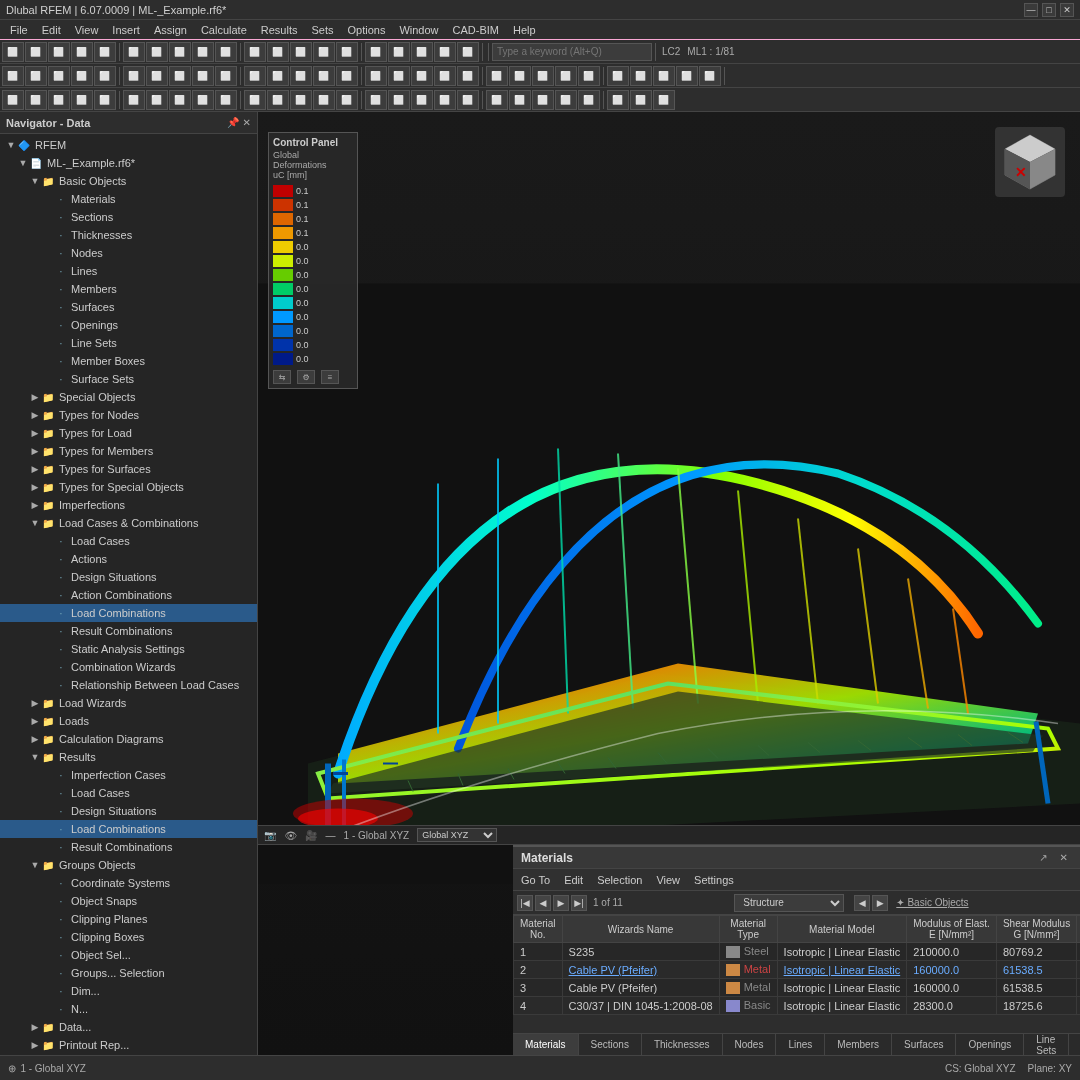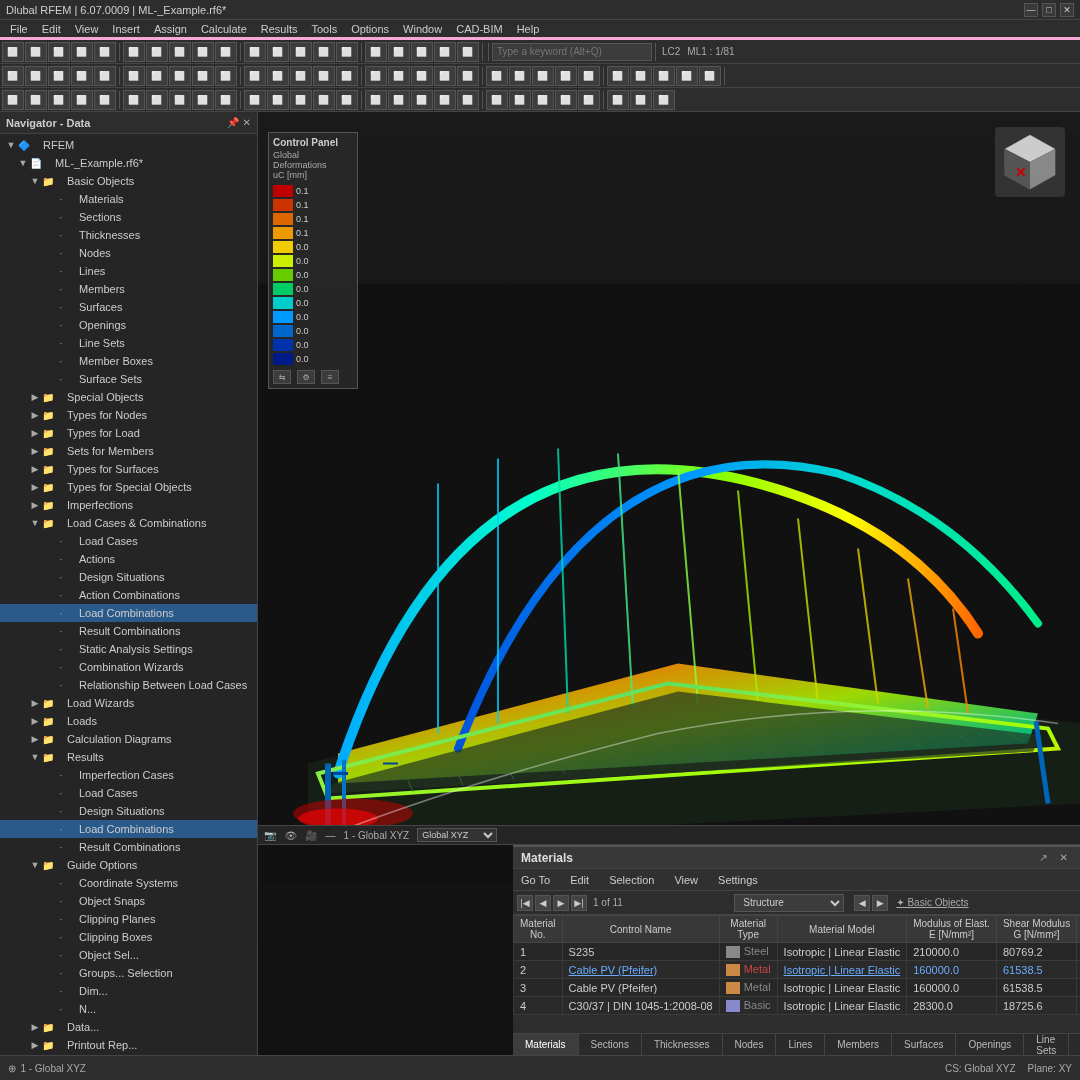--- a/index.html
+++ b/index.html
@@ -9,21 +9,21 @@
     #titlebar {
       height: 20px; background: #2d2d2d; display: flex; align-items: center;
       justify-content: space-between; padding: 0 6px; border-bottom: 1px solid #444;
     }
     #titlebar .win-controls { display: flex; gap: 4px; }
     #titlebar .win-btn { width: 14px; height: 14px; border: 1px solid #555; background: #3a3a3a; font-size: 9px; display: flex; align-items: center; justify-content: center; cursor: pointer; color: #ccc; }
 
     
     #menubar {
       height: 20px; background: #2d2d2d; display: flex; align-items: center;
-      padding: 0 4px; border-bottom: 3px solid #f9a8d4; gap: 2px;
+      padding: 0 4px; border-bottom: 1px solid #f9a8d4; gap: 2px;
     }
     .menu-item { padding: 1px 6px; font-size: 11px; color: #ccc; cursor: pointer; }
 
     
     #toolbar1, #toolbar2, #toolbar3 {
       height: 24px; background: #2d2d2d; border-bottom: 1px solid #444;
       display: flex; align-items: center; padding: 0 2px; gap: 1px; overflow: hidden;
     }
     .tb-btn {
       width: 22px; height: 20px; background: #3c3c3c; border: 1px solid #555;
@@ -61,21 +61,21 @@
     #nav-tree::-webkit-scrollbar-thumb { background: #555; }
 
     .tree-item {
       display: flex; align-items: center; height: 18px; padding-left: 4px;
       cursor: pointer; white-space: nowrap; overflow: hidden;
     }
     .tree-item.active { background: #2a5a8a; }
     .tree-indent { display: inline-block; }
     .tree-toggle { width: 14px; height: 14px; display: inline-flex; align-items: center; justify-content: center; font-size: 9px; color: #aaa; flex-shrink: 0; }
     .tree-icon { width: 14px; height: 14px; display: inline-flex; align-items: center; justify-content: center; font-size: 10px; margin-right: 3px; flex-shrink: 0; }
-    .tree-text { font-size: 11px; color: #cccccc; margin-left: 8px; }
+    .tree-text { font-size: 11px; color: #cccccc; }
 
     
     #viewport {
       flex: 1; background: #000000; position: relative; overflow: hidden;
     }
 
     
     #control-panel {
       position: absolute; top: 20px; left: 10px; width: 90px;
       background: rgba(40, 40, 40, 0.95); border: 1px solid #555;
@@ -116,21 +116,21 @@
     }
     #mat-header {
       height: 22px; background: #383838; border-bottom: 1px solid #444;
       display: flex; align-items: center; justify-content: space-between; padding: 0 8px;
     }
     #mat-header .mat-title { font-size: 12px; font-weight: bold; color: #ddd; }
     #mat-header .mat-controls { display: flex; gap: 4px; }
     #mat-header .mat-ctrl-btn { font-size: 10px; color: #aaa; cursor: pointer; padding: 0 4px; }
     #mat-toolbar {
       height: 22px; background: #303030; border-bottom: 1px solid #444;
-      display: flex; align-items: center; padding: 0 4px; gap: 12px;
+      display: flex; align-items: center; padding: 0 4px; gap: 6px;
     }
     .mat-tb-item { font-size: 11px; color: #ccc; cursor: pointer; padding: 0 4px; }
     #mat-toolbar2 {
       height: 24px; background: #2d2d2d; border-bottom: 1px solid #444;
       display: flex; align-items: center; padding: 0 4px; gap: 2px; overflow: hidden;
     }
     .mat-struct-combo {
       height: 18px; background: #3c3c3c; border: 1px solid #555; color: #ccc;
       font-size: 10px; padding: 0 4px; width: 110px;
     }
@@ -191,21 +191,21 @@
 
 <div id="menubar">
 
 <div class="menu-item">File</div>
     <div class="menu-item">Edit</div>
     <div class="menu-item">View</div>
     <div class="menu-item">Insert</div>
     <div class="menu-item">Assign</div>
     <div class="menu-item">Calculate</div>
     <div class="menu-item">Results</div>
-    <div class="menu-item">Tools</div>
+    <div class="menu-item">Sets</div>
     <div class="menu-item">Options</div>
     <div class="menu-item">Window</div>
     <div class="menu-item">CAD-BIM</div>
     <div class="menu-item">Help</div>
   </div>
 
 <div id="toolbar1">
 
 <div class="tb-btn">⬜</div>
     <div class="tb-btn">⬜</div>
@@ -422,21 +422,21 @@
         <div class="tree-item">
           <span class="tree-indent" style="width: 24px; display: inline-block;"></span>
           <span class="tree-toggle">▶</span>
           <span class="tree-icon" style="color: rgb(240, 192, 96);">📁</span>
           <span class="tree-text">Types for Load</span>
         </div>
         <div class="tree-item">
           <span class="tree-indent" style="width: 24px; display: inline-block;"></span>
           <span class="tree-toggle">▶</span>
           <span class="tree-icon" style="color: rgb(240, 192, 96);">📁</span>
-          <span class="tree-text">Sets for Members</span>
+          <span class="tree-text">Types for Members</span>
         </div>
         <div class="tree-item">
           <span class="tree-indent" style="width: 24px; display: inline-block;"></span>
           <span class="tree-toggle">▶</span>
           <span class="tree-icon" style="color: rgb(240, 192, 96);">📁</span>
           <span class="tree-text">Types for Surfaces</span>
         </div>
         <div class="tree-item">
           <span class="tree-indent" style="width: 24px; display: inline-block;"></span>
           <span class="tree-toggle">▶</span>
@@ -560,21 +560,21 @@
         <div class="tree-item">
           <span class="tree-indent" style="width: 36px; display: inline-block;"></span>
           <span class="tree-toggle"></span>
           <span class="tree-icon" style="color: rgb(119, 170, 187);">·</span>
           <span class="tree-text">Result Combinations</span>
         </div>
         <div class="tree-item">
           <span class="tree-indent" style="width: 24px; display: inline-block;"></span>
           <span class="tree-toggle">▼</span>
           <span class="tree-icon" style="color: rgb(240, 192, 96);">📁</span>
-          <span class="tree-text">Guide Options</span>
+          <span class="tree-text">Groups Objects</span>
         </div>
         <div class="tree-item">
           <span class="tree-indent" style="width: 36px; display: inline-block;"></span>
           <span class="tree-toggle"></span>
           <span class="tree-icon" style="color: rgb(119, 170, 187);">·</span>
           <span class="tree-text">Coordinate Systems</span>
         </div>
         <div class="tree-item">
           <span class="tree-indent" style="width: 36px; display: inline-block;"></span>
           <span class="tree-toggle"></span>
@@ -843,21 +843,21 @@
         <div style="flex:1"></div>
         <div class="mat-tb2-btns">
           
         </div>
       </div>
       <div id="mat-table">
         <table>
           <thead>
             <tr>
               <th>Material<br>No.</th>
-              <th>Control Name</th>
+              <th>Wizards Name</th>
               <th>Material<br>Type</th>
               <th>Material Model</th>
               <th>Modulus of Elast.<br>E [N/mm²]</th>
               <th>Shear Modulus<br>G [N/mm²]</th>
               <th>Poisson's Ratio<br>v [-]</th>
 
             </tr>
           </thead>
           <tbody id="mat-table-body">
           <tr>

